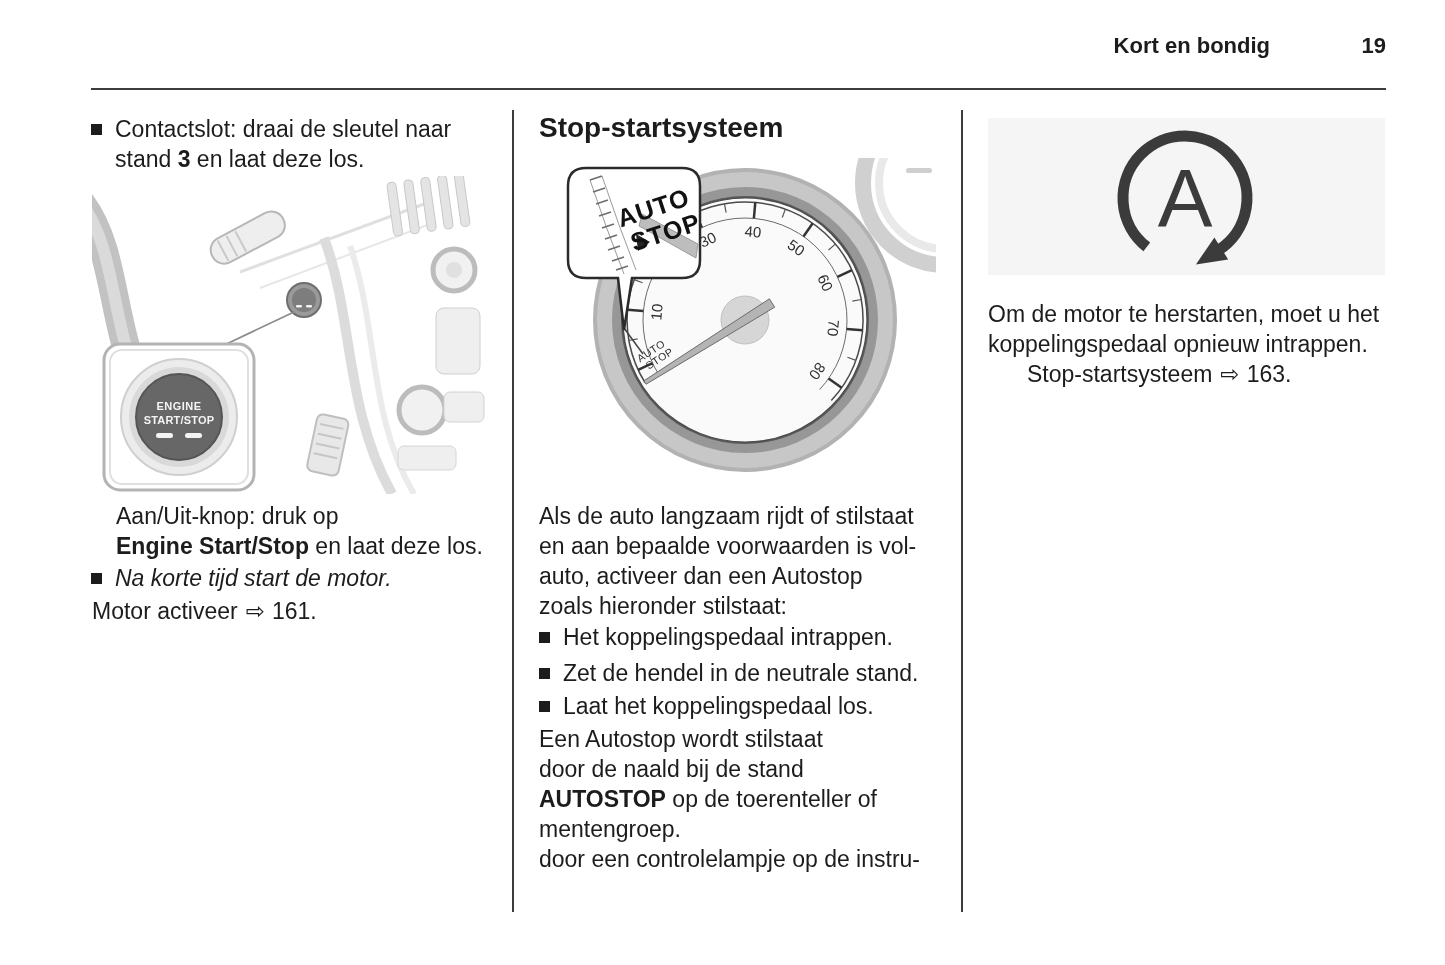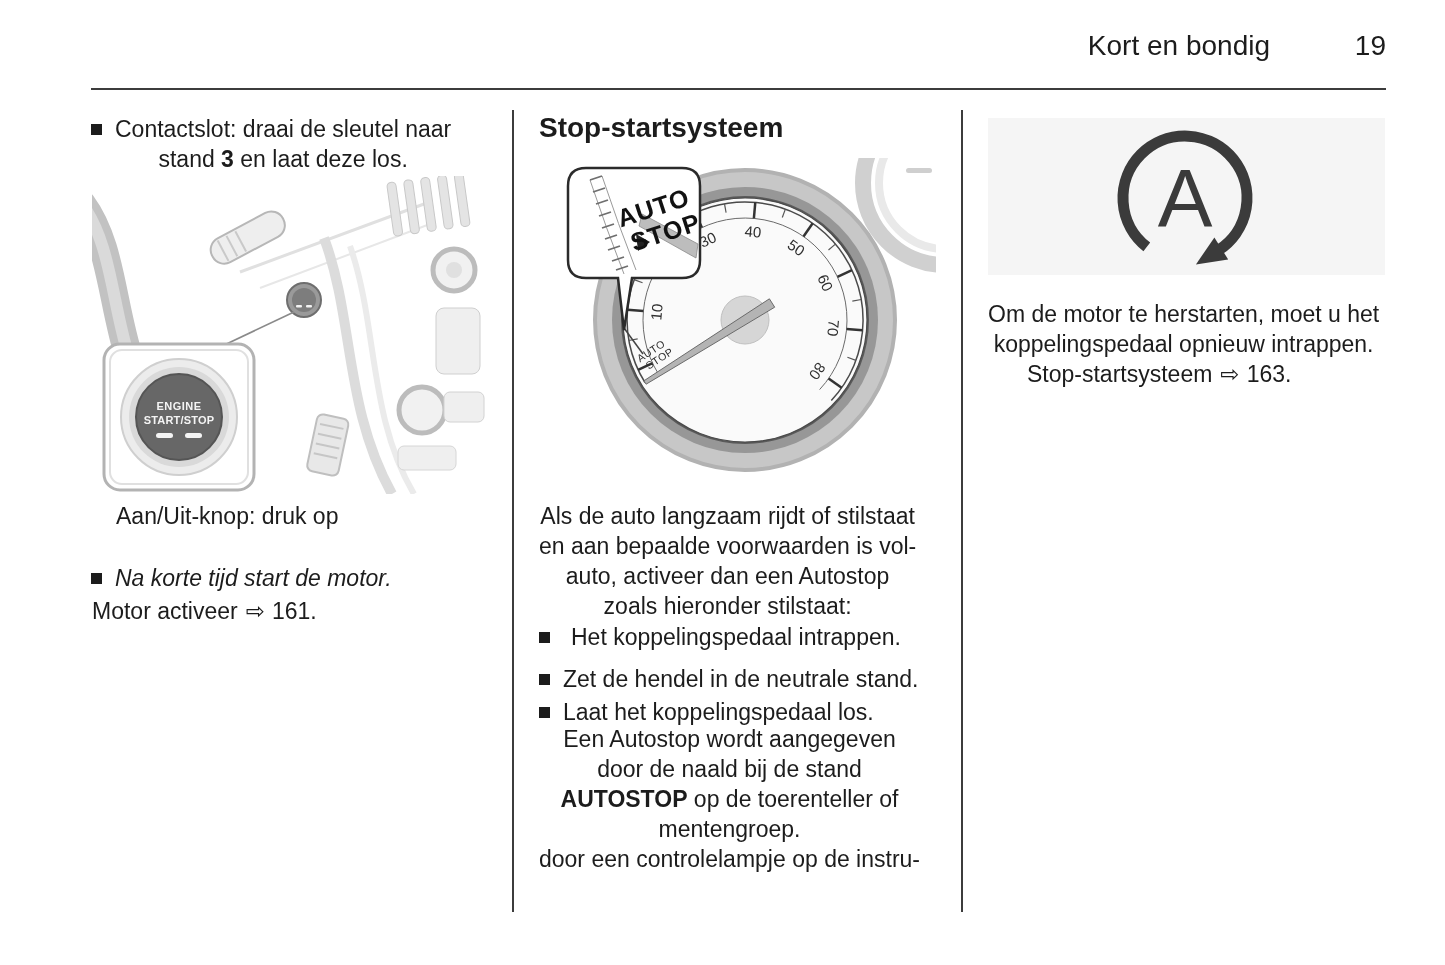--- a/index.html
+++ b/index.html
@@ -2,31 +2,31 @@
 <html><head>
 <meta charset="utf-8">
 <style>
   html,body{margin:0;padding:0;background:#ffffff;}
   .page{
     position:relative;width:1445px;height:965px;background:#ffffff;overflow:hidden;
     font-family:"Liberation Sans","DejaVu Sans",sans-serif;color:#1c1c1c;
     font-size:23px;line-height:30px;
   }
   .abs{position:absolute;}
-  .hdr{font-weight:normal;font-size:28px;line-height:32px;}
+  .hdr{font-weight:bold;font-size:22px;line-height:32px;}
   .rule{background:#3c3c3c;height:2px;}
   .vdiv{background:#3c3c3c;width:2px;}
   .heading{font-weight:bold;font-size:28px;line-height:32px;}
   .bullet-row{display:flex;}
   .bullet-sq{width:11px;height:11px;background:#1c1c1c;margin:10px 13px 0 0;flex:none;}
   .b{font-weight:bold;}
   .refline .arrow{margin:0 7px 0 8px;font-family:"DejaVu Sans",sans-serif;}
   .icon-box{background:#f5f5f5;}
   svg text{font-family:"Liberation Sans","DejaVu Sans",sans-serif;}
-  .lines div{white-space:nowrap;text-align:center;}
+  .lines div{white-space:nowrap;}
 </style>
 </head>
 <body>
 
 <div class="page">
 
   <div class="abs hdr" style="top:30px;right:175px;">Kort en bondig</div>
   <div class="abs hdr" style="top:30px;right:59px;">19</div>
   <div class="abs rule" style="left:91px;top:88px;width:1295px;"></div>
 
@@ -99,20 +99,21 @@
         <text x="87" y="234" text-anchor="middle" font-size="11" font-weight="bold" fill="#f4f4f4" letter-spacing="0.5">ENGINE</text>
         <text x="87" y="248" text-anchor="middle" font-size="11" font-weight="bold" fill="#f4f4f4" letter-spacing="0.2">START/STOP</text>
         <rect x="64" y="257" width="17" height="5" rx="2.5" fill="#f4f4f4"></rect>
         <rect x="93" y="257" width="17" height="5" rx="2.5" fill="#f4f4f4"></rect>
       </g>
     </svg>
   </div>
 
   <div class="abs lines" style="left:116px;top:501px;">
     <div>Aan/Uit-knop: druk op</div>
+    <div><span class="b">Engine Start/Stop</span><span> en laat deze los.</span></div>
   </div>
 
   <div class="abs bullet-row" style="left:91px;top:563px;width:412px;font-style:italic;">
     <span class="bullet-sq"></span>
     <span>Na korte tijd start de motor.</span>
   </div>
 
   <div class="abs refline" style="left:92px;top:596px;">
     <span>Motor activeer</span><span class="arrow">⇨</span><span>161.</span>
   </div>
@@ -252,36 +253,36 @@
   </div>
 
   <div class="abs lines" style="left:539px;top:501px;">
     <div>Als de auto langzaam rijdt of stilstaat</div>
     <div>en aan bepaalde voorwaarden is vol-</div>
     <div>auto, activeer dan een Autostop</div>
     <div>zoals hieronder stilstaat:</div>
   </div>
 
   <div class="abs" style="left:539px;top:622px;width:412px;">
-    <div class="bullet-row" style="margin-bottom:12px;gap:8px;">
+    <div class="bullet-row" style="margin-bottom:6px;">
       <span class="bullet-sq"></span>
       <span>Het koppelingspedaal intrappen.</span>
     </div>
     <div class="bullet-row" style="margin-bottom:3px;">
       <span class="bullet-sq"></span>
       <span>Zet de hendel in de neutrale stand.</span>
     </div>
     <div class="bullet-row">
       <span class="bullet-sq"></span>
       <span>Laat het koppelingspedaal los.</span>
     </div>
   </div>
 
   <div class="abs lines" style="left:539px;top:724px;">
-    <div>Een Autostop wordt aangegeven</div>
+    <div>Een Autostop wordt stilstaat</div>
     <div>door de naald bij de stand</div>
     <div><span class="b">AUTOSTOP</span><span> op de toerenteller of</span></div>
     <div>mentengroep.</div>
     <div>door een controlelampje op de instru-</div>
   </div>
 
   <div class="abs icon-box" style="left:988px;top:118px;width:397px;height:157px;">
     <svg width="397" height="157" viewBox="0 0 397 157">
       <path d="M 158.8,128.9 A 62,62 0 1 1 229.9,132.6" fill="none" stroke="#3b3b3b" stroke-width="11"></path>
       <polygon points="207.9,146.4 226.4,119.5 240.2,141.5" fill="#3b3b3b"></polygon>

